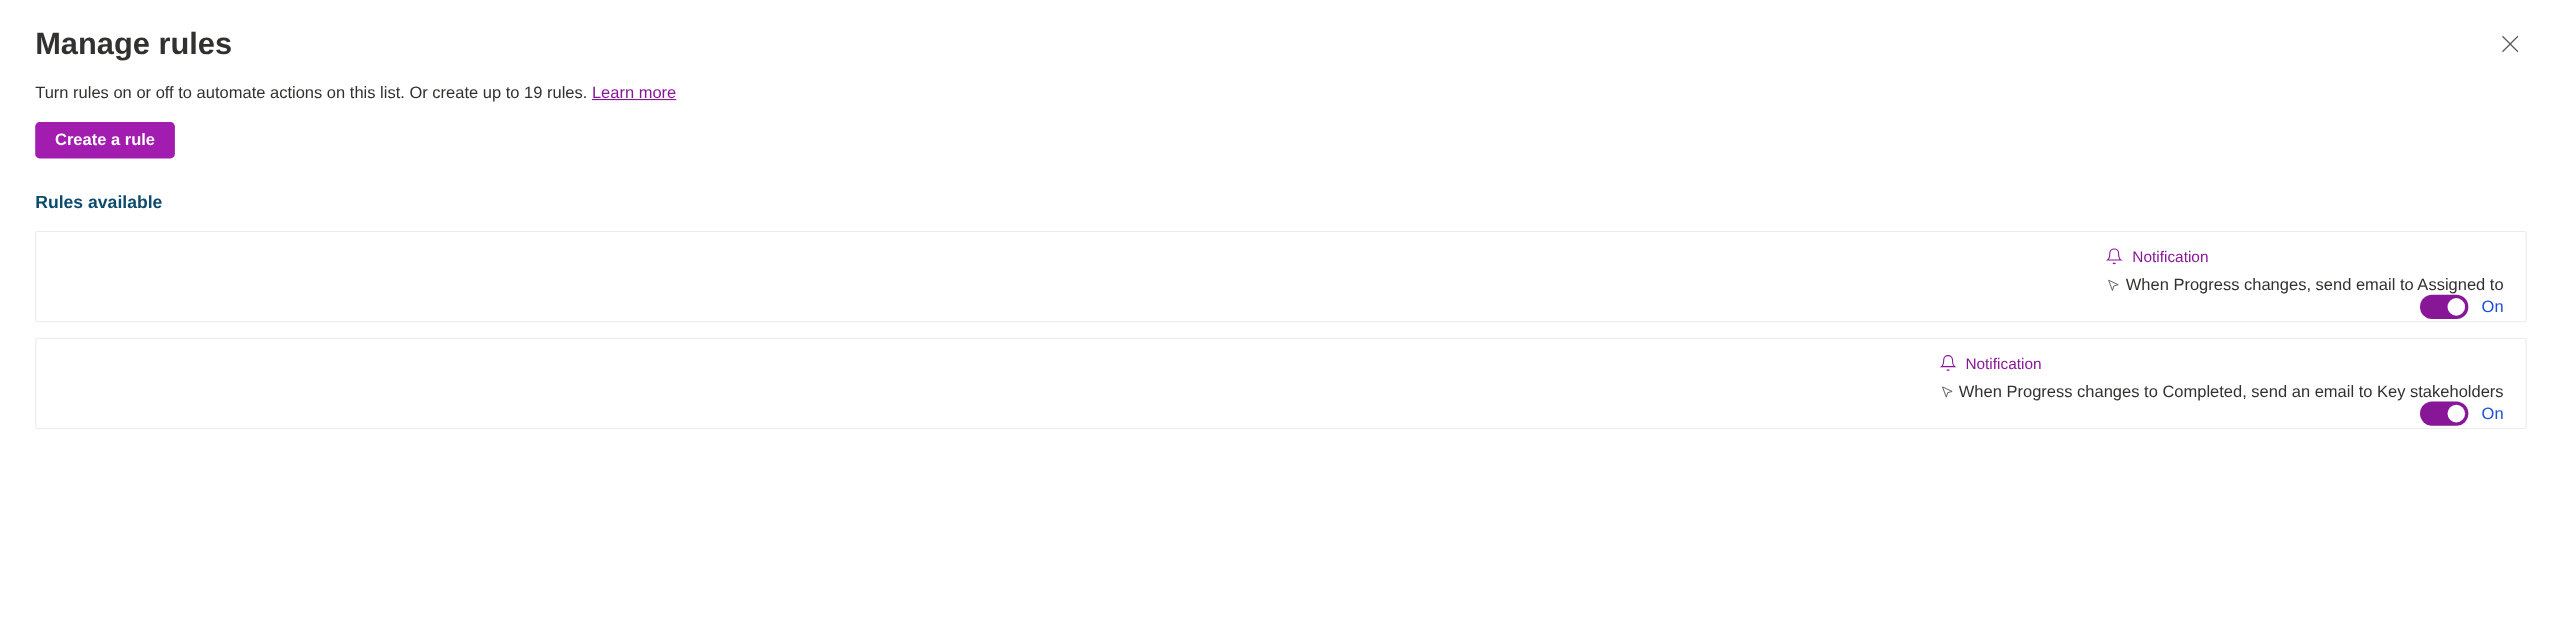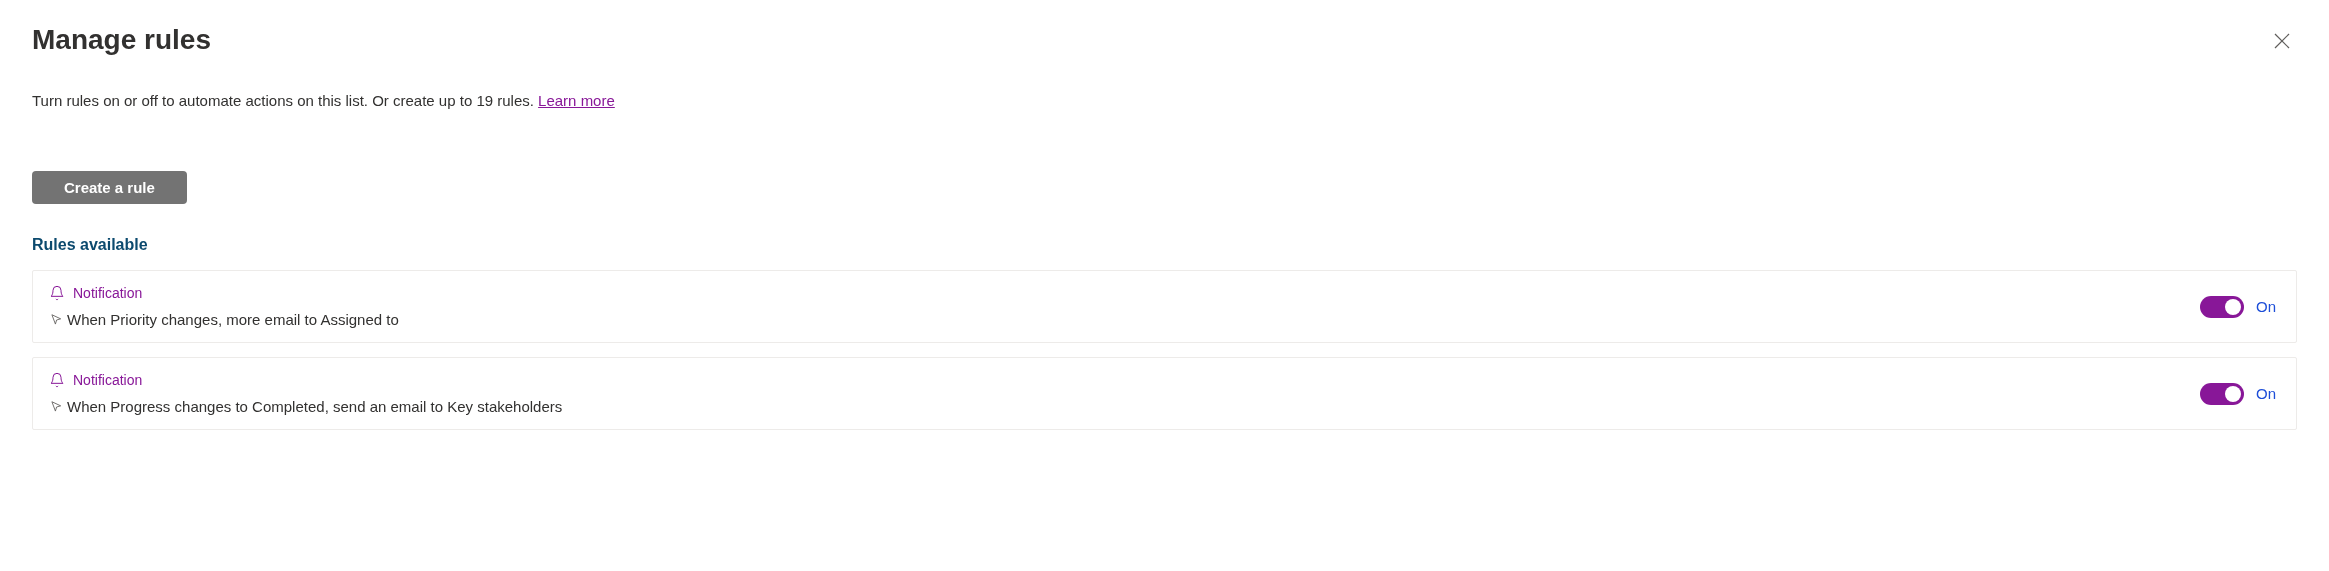--- a/index.html
+++ b/index.html
@@ -9,22 +9,22 @@
     }
     body {
       font-family: "Segoe UI", -apple-system, BlinkMacSystemFont, sans-serif;
       background: #ffffff;
       color: #323130;
       padding: 24px 32px;
     }
     .header-row {
       display: flex;
       justify-content: space-between;
-      align-items: flex-end;
-      margin-bottom: 36px;
+      align-items: center;
+      margin-bottom: 20px;
     }
     .page-title {
       font-size: 28px;
       font-weight: 600;
       color: #323130;
     }
     .close-btn {
       background: transparent;
       border: none;
       cursor: pointer;
@@ -41,46 +41,46 @@
       color: #323130;
       margin-bottom: 18px;
     }
     .description a {
       color: #881798;
       text-decoration: underline;
       cursor: pointer;
       margin-top: 16px;
     }
     .create-btn {
-      background: #737373;
+      background: #a21caf;
       color: #ffffff;
       border: none;
       font-size: 15px;
       font-weight: 600;
-      padding: 8px 32px;
+      padding: 8px 18px;
       border-radius: 4px;
       cursor: pointer;
       margin-bottom: 32px;
-      margin-top: 44px;
     }
     .section-heading {
       font-size: 16px;
       font-weight: 600;
       color: #0c4a6e;
       margin-bottom: 16px;
     }
     .rule-card {
       border: 1px solid #edebe9;
       border-radius: 2px;
-      padding: 14px 20px 14px 16px;
+      padding: 14px 20px 2px 16px;
       margin-bottom: 14px;
       display: flex;
       justify-content: space-between;
-      align-items: center;
-      cursor: pointer;
+      align-items: flex-end;
+      cursor: pointer;
+      flex-direction: column;
     }
     .rule-card-left {
       display: flex;
       flex-direction: column;
       gap: 10px;
     }
     .rule-type {
       display: flex;
       align-items: center;
       gap: 8px;
@@ -161,21 +161,21 @@
       <svg width="16" height="16" viewBox="0 0 24 24" stroke-width="1.5">
         <path d="M18 8a6 6 0 0 0-12 0c0 7-3 9-3 9h18s-3-2-3-9"></path>
         <path d="M13.7 21a2 2 0 0 1-3.4 0"></path>
       </svg>
       <span>Notification</span>
     </div>
     <div class="rule-desc-row">
       <svg width="14" height="14" viewBox="0 0 24 24" stroke-width="1.5" fill="none">
         <path d="M5 3 l6 16 l2 -7 l7 -2 Z"></path>
       </svg>
-      <span class="rule-description">When Priority changes, more email to Assigned to</span>
+      <span class="rule-description">When Progress changes, send email to Assigned to</span>
     </div>
   </div>
   <div class="rule-card-right">
     <button class="toggle"></button>
     <span class="toggle-label">On</span>
   </div>
 </div>
 
 <div class="rule-card">
   <div class="rule-card-left">

